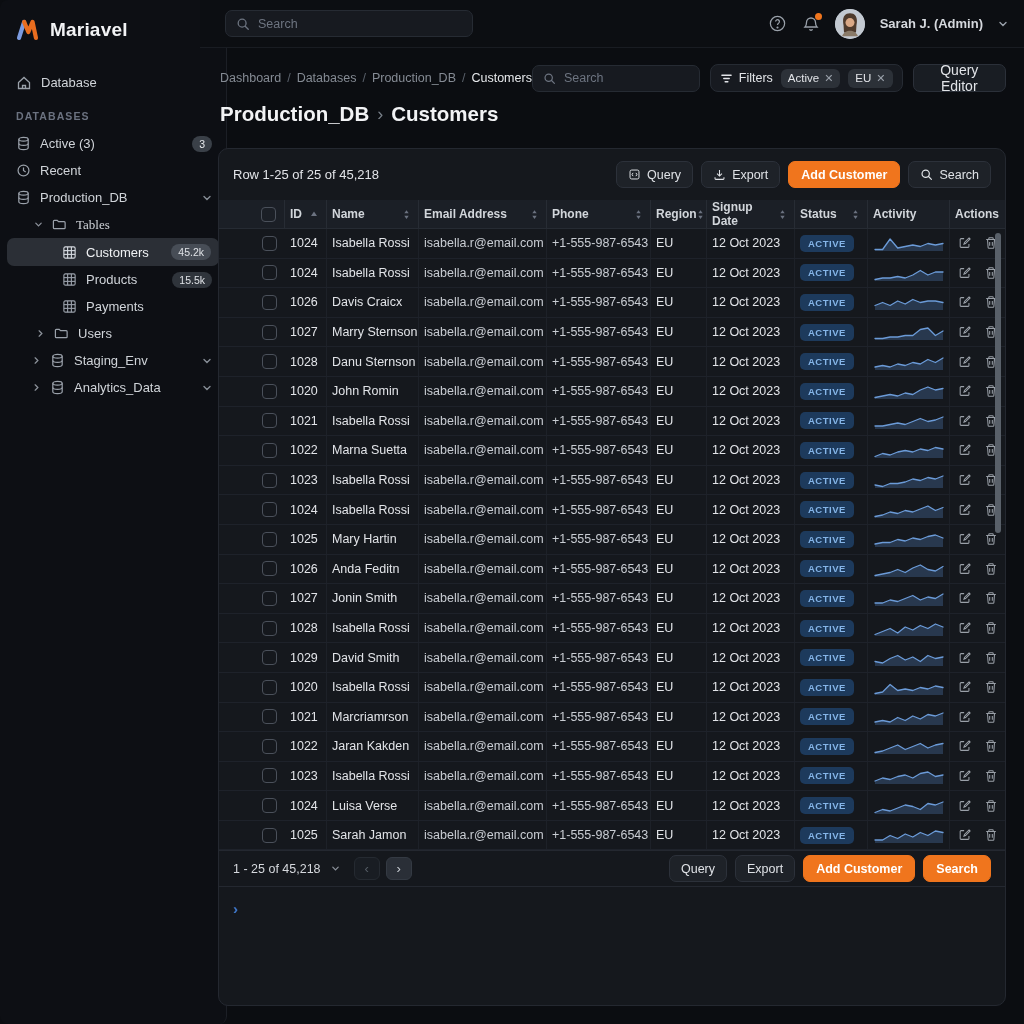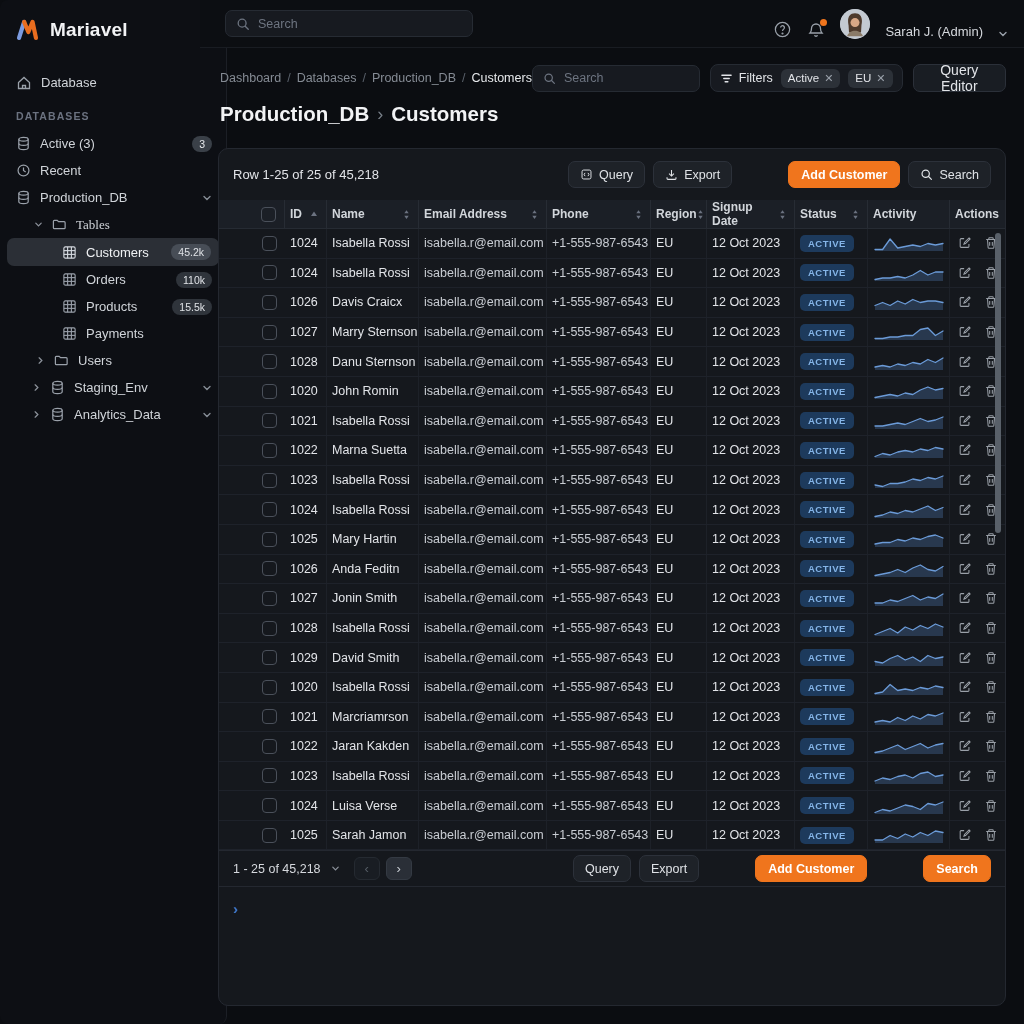--- a/index.html
+++ b/index.html
@@ -20,21 +20,21 @@
   .si.sel { margin:0 7px; padding-left:55px; border-radius:7px; background:#2b2f36; color:#f0f2f4; height:28px; }
   .si.sel .badge-pill { right:8px; background:#474d56; }
   .ind-a { padding-left:34px;font-family:Liberation Serif, serif; } .ind-b { padding-left:62px; } .ind-c { padding-left:36px; } .ind-d { padding-left:32px; }
 
   
   .topbar { position:absolute; left:200px; top:0; width:824px; height:48px; display:flex; align-items:center; border-bottom:1px solid #191c22; background:#0c0e12; }
   .search-box { display:flex; align-items:center; gap:8px; background:#171a20; border:1px solid #262b33; border-radius:7px; height:27px; padding:0 10px; color:#6d7480; }
   .search-box input { background:transparent; border:none; outline:none; color:#c7ccd2; font-size:12.5px; width:100%; font-family:"Liberation Sans",sans-serif; }
   .search-box input::placeholder { color:#6d7480; }
   .tb-search { width:248px; margin-left:25px; }
-  .tb-right { margin-left:auto; display:flex; align-items:flex-end; gap:15px; margin-right:16px; }
+  .tb-right { margin-left:auto; display:flex; align-items:center; gap:15px; margin-right:16px;font-weight:bold; }
   .icon-btn { color:#9aa1aa; display:flex; position:relative; }
   .notif-dot { position:absolute; top:-2px; right:-2px; width:7px; height:7px; border-radius:50%; background:#f0751d; }
   .avatar { width:30px; height:30px; border-radius:50%; overflow:hidden; background:#b9c0c9; }
   .user-name { font-size:13px; color:#d5d8dd; }
 
   
   .crumb-row { position:absolute; left:220px; top:64px; width:786px; display:flex; align-items:center; }
   .crumbs { display:flex; align-items:center; gap:6px; font-size:12.5px; color:#858b94;justify-content:flex-end; }
   .crumbs .sep { color:#5a616b; }
   .crumbs .last { color:#e6e8eb; }
@@ -47,21 +47,21 @@
   .btn-dark { display:flex; align-items:center; gap:6px; background:#191d23; border:1px solid #2b3039; border-radius:7px; height:28px; padding:0 12px; font-size:14px; color:#e2e4e8; cursor:pointer; font-family:"Liberation Sans",sans-serif; }
   .page-title { position:absolute; left:220px; top:102px; display:flex; align-items:center; gap:8px; font-size:20.5px; font-weight:700; color:#f2f3f5; }
   .page-title .tsep { color:#767d86; font-weight:400; font-size:18px; }
 
   
   .card { position:absolute; left:218px; top:148px; width:788px; height:858px; background:#15181d; border:1px solid #242830; border-radius:10px; overflow:hidden; }
   .card-toolbar { height:51px; display:flex; align-items:center; padding:0 14px; }
   .row-info { font-size:13px; color:#e2e4e8; }
   .ct-right { margin-left:auto; display:flex; align-items:center; gap:8px; }
   .btn-sm { display:flex; align-items:center; gap:6px; background:#1e2228; border:1px solid #2c313a; border-radius:7px; height:27px; padding:0 11px; font-size:12.5px; color:#dfe2e6; cursor:pointer; font-family:"Liberation Sans",sans-serif; }
-  .btn-orange { display:flex; align-items:center; gap:6px; background:#f0751d; border:1px solid #f0751d; border-radius:7px; height:27px; padding:0 12px; font-size:12.5px; font-weight:700; color:#ffffff; cursor:pointer; font-family:"Liberation Sans",sans-serif;margin-left:48px; }
+  .btn-orange { display:flex; align-items:center; gap:6px; background:#f0751d; border:1px solid #f0751d; border-radius:7px; height:27px; padding:0 12px; font-size:12.5px; font-weight:700; color:#ffffff; cursor:pointer; font-family:"Liberation Sans",sans-serif; }
 
   .tgrid { display:grid; grid-template-columns:32px 42px 92px 128px 104px 56px 88px 73px 82px 1fr; align-items:center;padding-left:34px; }
   .thead { height:29px; background:#1b1f26; border-bottom:1px solid #262b33; }
   .th { display:flex; align-items:center; justify-content:space-between; height:100%; padding:0 8px 0 5px; font-size:12px; font-weight:700; color:#d2d6db; border-right:1px solid #272c34; }
   .th.nb { border-right:none; }
   .sort-ic { color:#6b7280; display:flex; }
   .cb-cell { display:flex; justify-content:center; align-items:center; height:100%; }
   .cbx { width:15px; height:15px; border:1.4px solid #4a505a; border-radius:4px; background:transparent; }
 
   .trow { height:29.6px; border-bottom:1px solid #1e222a; }
@@ -169,33 +169,20 @@
             <line x1="2" y1="6" x2="14" y2="6"></line>
             <line x1="2" y1="10" x2="14" y2="10"></line>
             <line x1="6" y1="2" x2="6" y2="14"></line>
             <line x1="10" y1="2" x2="10" y2="14"></line>
           </svg>
         </span>
       <span>Customers</span>
       <span class="badge-pill">45.2k</span>
     </div>
 
-    <div class="si ind-b">
-      <span class="ic">
-          <svg width="15" height="15" viewBox="0 0 16 16" fill="none" stroke="currentColor" stroke-width="1.2">
-            <rect x="2" y="2" width="12" height="12" rx="1.5"></rect>
-            <line x1="2" y1="6" x2="14" y2="6"></line>
-            <line x1="2" y1="10" x2="14" y2="10"></line>
-            <line x1="6" y1="2" x2="6" y2="14"></line>
-            <line x1="10" y1="2" x2="10" y2="14"></line>
-          </svg>
-        </span>
-      <span>Orders</span>
-      <span class="badge-pill">110k</span>
-    </div>
 
     <div class="si ind-b">
       <span class="ic">
           <svg width="15" height="15" viewBox="0 0 16 16" fill="none" stroke="currentColor" stroke-width="1.2">
             <rect x="2" y="2" width="12" height="12" rx="1.5"></rect>
             <line x1="2" y1="6" x2="14" y2="6"></line>
             <line x1="2" y1="10" x2="14" y2="10"></line>
             <line x1="6" y1="2" x2="6" y2="14"></line>
             <line x1="10" y1="2" x2="10" y2="14"></line>
           </svg>

